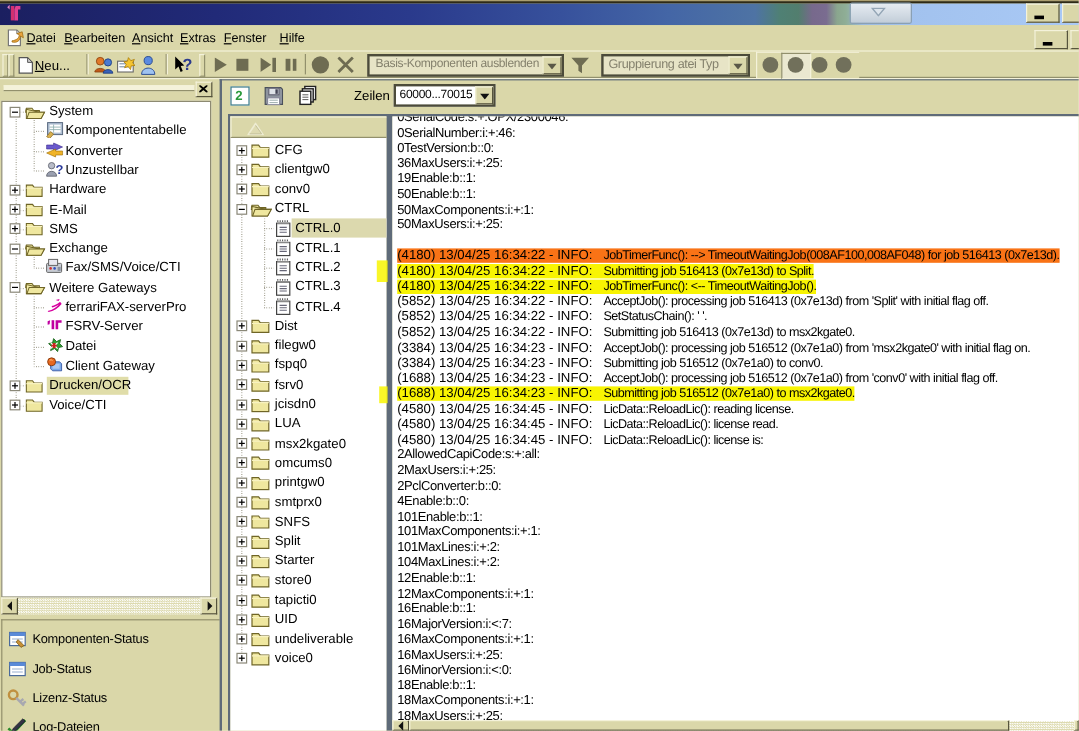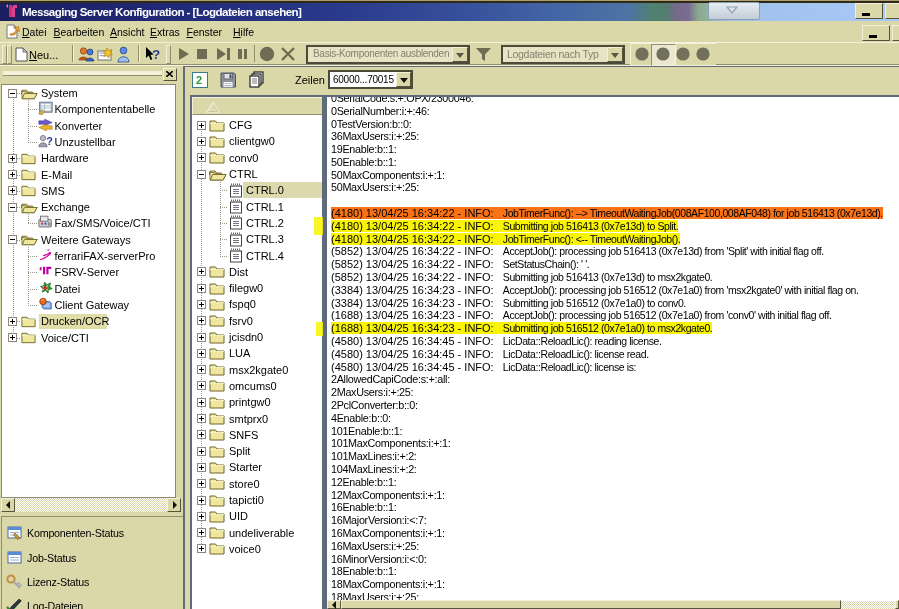--- a/index.html
+++ b/index.html
@@ -11,21 +11,20 @@
 <div id="win">
 
 <div class="ab" style="left:0;top:0;width:899px;height:1px;background:#ab9e70;"></div>
 <div class="ab" style="left:0;top:1px;width:899px;height:1.5px;background:#2e2a16;"></div>
 <div class="ab" style="left:0;top:2.5px;width:899px;height:18.5px;background:linear-gradient(90deg,#1b1f60 0%,#212a78 20%,#2a3a8c 38%,#37519c 52%,#4466a6 62%,#4e73a4 70%,#4f8074 72.3%,#527e6e 74%,#77698c 75.3%,#7a6c90 76.6%,#8aa68e 77.6%,#8fae96 78.4%,#9cbade 80%,#a2c2ee 84%,#a9c9f6 100%);"></div>
 <svg class="ab" style="left:4px;top:3px;" width="16" height="16" viewBox="0 0 16 16">
       <path d="M2 3 L4 1 L4 5 Z" fill="#e080c0"></path>
       <rect x="5" y="2" width="3" height="12" fill="#d03070"></rect>
       <path d="M9 2 h4 v3 h-2 v9 h-3 v-9 z" fill="#e04090"></path>
     </svg>
-<div class="ab" style="left:22px;top:4.5px;font-size:11.6px;font-weight:bold;color:#fff;letter-spacing:-0.55px;white-space:pre;">Messaging Server Konfiguration - [Logdateien ansehen]</div>
 <div class="ab" style="left:708px;top:2px;width:50px;height:16px;background:linear-gradient(180deg,#e6ecf2,#c2cdd8);border:1px solid #8aa0b4;border-radius:2px;"></div>
 <svg class="ab" style="left:725px;top:6px;" width="14" height="8" viewBox="0 0 14 8">
       <path d="M2 1 L12 1 L7 7 Z" fill="#dce4ec" stroke="#93a5b5" stroke-width="1.2"></path>
     </svg>
 <div class="ab raised" style="left:855px;top:3px;width:26px;height:14px;"></div>
     <div class="ab" style="left:862px;top:13px;width:8px;height:3px;background:#000;"></div>
 <div class="ab raised" style="left:885px;top:3px;width:14px;height:14px;"></div>
 <div class="ab" style="left:0;top:21px;width:899px;height:21px;background:#dad7a9;"></div>
 <svg class="ab" style="left:5px;top:24px;" width="15" height="15" viewBox="0 0 15 15">
       <path d="M2 1 h7 l3 3 v10 h-10 z" fill="#fff" stroke="#777" stroke-width="1"></path>
@@ -96,21 +95,21 @@
 <div class="ab" style="left:306px;top:45px;width:164px;height:19px;background:#e7e4c6;border:2px solid #4c4b3a;box-sizing:border-box;"></div>
     <div class="ab" style="left:313px;top:48.0px;font-size:10px;color:#84816d;letter-spacing:-0.3px;white-space:pre;">Basis-Komponenten ausblenden</div>
     <div class="ab raised" style="left:452px;top:47px;width:16px;height:15px;box-sizing:border-box;"></div>
     <svg class="ab" style="left:456px;top:52.5px;" width="8" height="5" viewBox="0 0 8 5">
       <path d="M0 0 h8 l-4 5 z" fill="#5a5848"></path>
     </svg>
 <svg class="ab" style="left:476px;top:48px;" width="15" height="13" viewBox="0 0 15 13">
       <path d="M0 0 h15 l-6 6.5 v6.5 l-3 -2 v-4.5 z" fill="#6e6c52"></path>
     </svg>
 <div class="ab" style="left:501px;top:45px;width:124px;height:19px;background:#e7e4c6;border:2px solid #4c4b3a;box-sizing:border-box;"></div>
-    <div class="ab" style="left:507px;top:48.0px;font-size:10.5px;color:#84816d;letter-spacing:-0.3px;white-space:pre;">Logdateien nach Typ</div>
+    <div class="ab" style="left:507px;top:48.0px;font-size:10.5px;color:#84816d;letter-spacing:-0.3px;white-space:pre;">Gruppierung atei Typ</div>
     <div class="ab raised" style="left:607px;top:47px;width:16px;height:15px;box-sizing:border-box;"></div>
     <svg class="ab" style="left:611px;top:52.5px;" width="8" height="5" viewBox="0 0 8 5">
       <path d="M0 0 h8 l-4 5 z" fill="#5a5848"></path>
     </svg>
 <div class="ab" style="left:630px;top:43px;width:85px;height:21px;background:#dad7a9;border-top:1px solid #f4f2da;border-left:1px solid #f4f2da;"></div>
 <div class="ab" style="left:651px;top:44px;width:23px;height:20px;background:#eae8d0;border:1px solid #92906c;border-bottom-color:#f4f2da;border-right-color:#f4f2da;"></div>
 <svg class="ab" style="left:634.5px;top:47px;" width="14" height="14" viewBox="0 0 14 14">
       <circle cx="7" cy="7" r="6.6" fill="#71705b"></circle>
     </svg>
 <svg class="ab" style="left:655.5px;top:47px;" width="14" height="14" viewBox="0 0 14 14">

